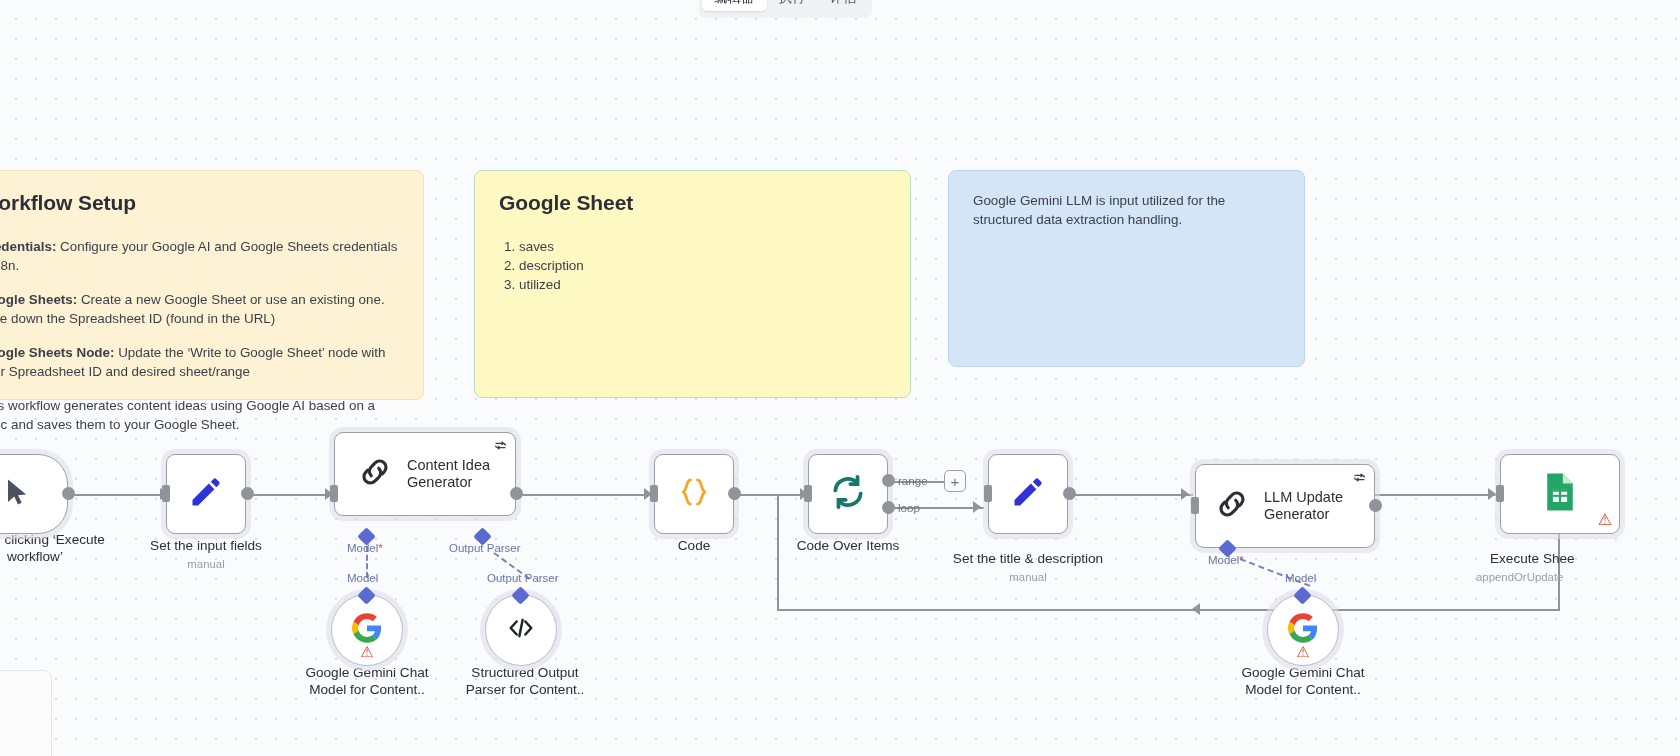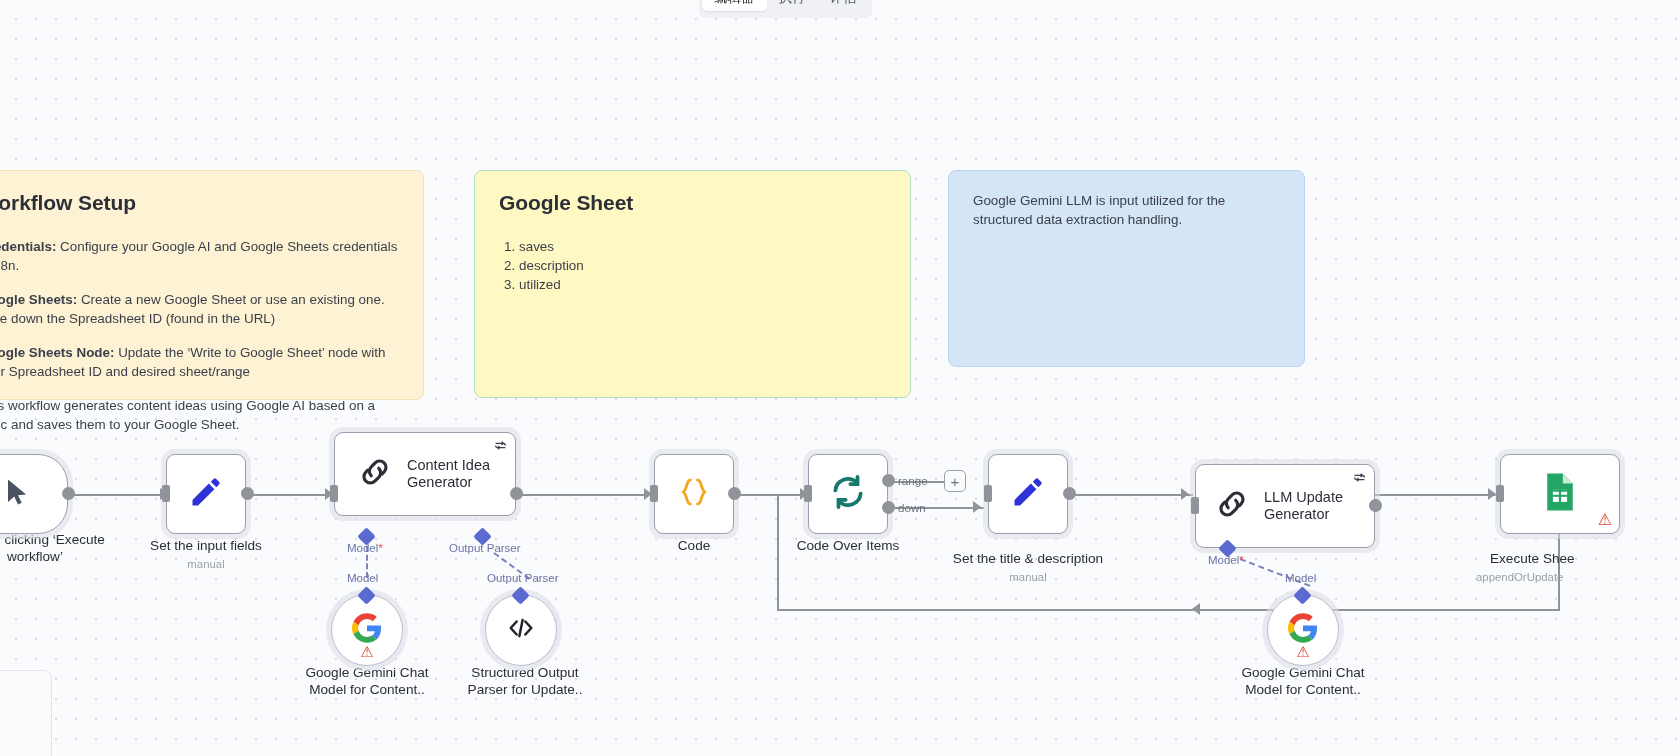--- a/index.html
+++ b/index.html
@@ -381,21 +381,21 @@
       <path d="M20 13 a8 8 0 0 1-13.5 5"></path>
       <path d="M18 2.5 L18 7 L13.5 7"></path>
       <path d="M6 21.5 L6 17 L10.5 17"></path>
     </svg>
   </span>
 </div>
 <div class="inport" style="left:804px; top:485px;"></div>
 <div class="dot" style="left:882px; top:474px;"></div>
 <div class="dot" style="left:882px; top:501px;"></div>
 <div class="port-label" style="left:898px; top:474px;">range</div>
-<div class="port-label" style="left:898px; top:501px;">down</div>
+<div class="port-label" style="left:898px; top:501px;">loop</div>
 <div class="plusbtn" style="left:944px; top:470px;">+</div>
 <div class="node-label" style="left:768px; top:538px; width:160px;">Code Over Items</div>
 
 <div class="node square" style="left:988px; top:454px;">
   <span>
     <svg width="36" height="36" viewBox="0 0 24 24">
         <path d="M3 17.3 L3 21 L6.7 21 L17.6 10.1 L13.9 6.4 Z M20.7 7 a1.3 1.3 0 0 0 0-1.8 l-1.9-1.9 a1.3 1.3 0 0 0-1.8 0 l-1.8 1.8 3.7 3.7 z" fill="#2f32d6"></path>
       </svg>
   </span>
 </div>
@@ -466,21 +466,21 @@
 <div class="subnode" style="left:485px; top:594px;">
   <span>
     <svg width="32" height="26" viewBox="0 0 24 24" fill="none" stroke="#1f2229" stroke-width="2.3" stroke-linecap="round" stroke-linejoin="round">
       <path d="M8 6 L2.5 12 L8 18"></path>
       <path d="M16 6 L21.5 12 L16 18"></path>
       <path d="M13.5 4.5 L10.5 19.5"></path>
     </svg>
   </span>
 </div>
 <div class="node-label" style="left:435px; top:665px; width:180px;">Structured Output
-Parser for Update..</div>
+Parser for Content..</div>
 
 <div class="dashed" style="left:1240px; top:558px; width:75px; transform:rotate(21deg); transform-origin:left center;"></div>
 <div class="sub-label" style="left:1285px; top:572px;">Model</div>
 <div class="diamond" style="left:1296px; top:589px;"></div>
 <div class="subnode" style="left:1267px; top:594px;">
   <span>
     <svg width="30" height="30" viewBox="0 0 48 48">
       <path fill="#EA4335" d="M24 9.5c3.5 0 6.6 1.2 9 3.6l6.7-6.7C35.6 2.6 30.2.5 24 .5 14.6.5 6.5 5.9 2.6 13.8l7.9 6.1C12.4 14.1 17.7 9.5 24 9.5z"></path>
       <path fill="#4285F4" d="M46.5 24.5c0-1.6-.1-3.2-.4-4.7H24v9.3h12.7c-.6 3-2.3 5.5-4.8 7.2l7.6 5.9c4.4-4.1 7-10.2 7-17.7z"></path>
       <path fill="#FBBC05" d="M10.5 28.4c-.5-1.4-.8-2.9-.8-4.4s.3-3 .8-4.4l-7.9-6.1C1 16.6 0 20.2 0 24s1 7.4 2.6 10.5l7.9-6.1z"></path>

